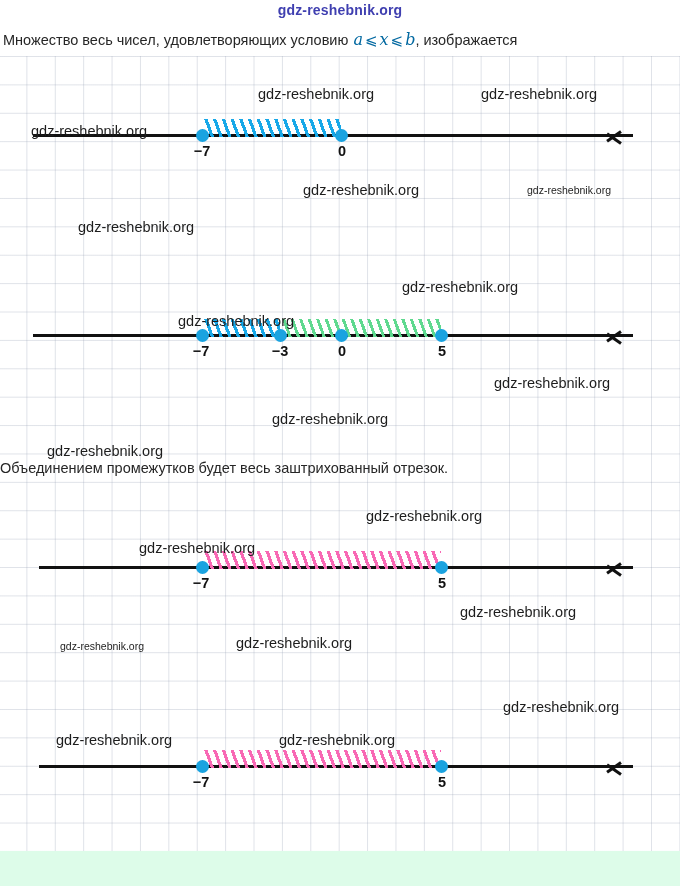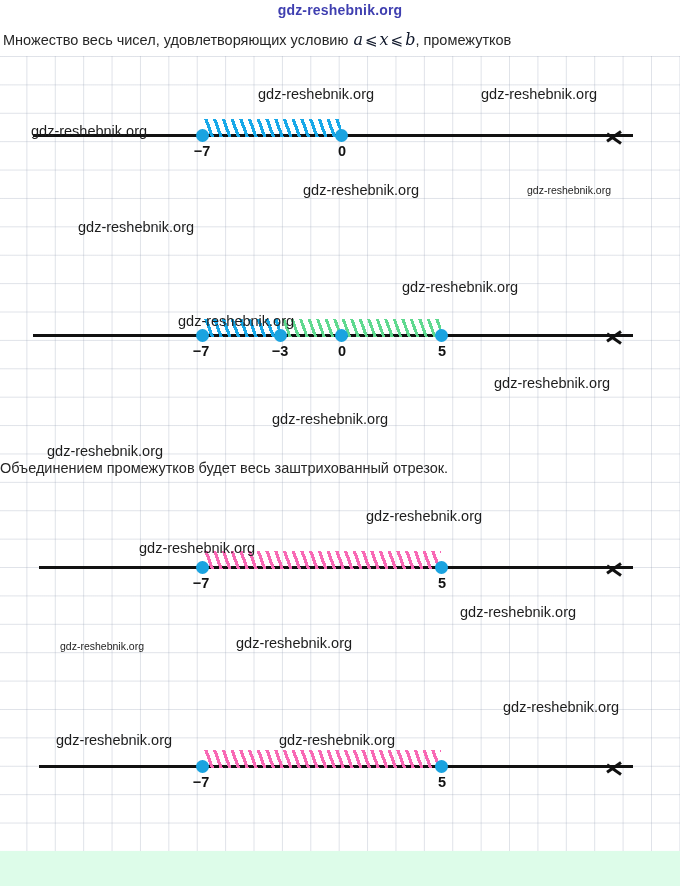--- a/index.html
+++ b/index.html
@@ -59,21 +59,21 @@
     width: 674px;
     font-size: 14.5px;
     color: #262626;
     white-space: nowrap;
     z-index: 4;
   }
   .math {
     font-family: "DejaVu Serif", serif;
     font-style: italic;
     font-size: 16px;
-    color: #0f172a;
+    color: #0369a1;
   }
   .math .op {
     font-style: normal;
     font-size: 15px;
     padding: 0 2px;
   }
 
   
   .mid-sentence {
     position: absolute;
@@ -170,21 +170,21 @@
   .wm.s11 { font-size: 10.5px; }
 </style>
 </head>
 <body>
 
 <div class="grid-bg"></div>
 <div class="bottom-strip"></div>
 
 <div class="top-watermark">gdz-reshebnik.org</div>
 
-<div class="header-line"><span>Множество весь чисел, удовлетворяющих условию</span><span class="math"> <span>a</span><span class="op">⩽</span><span>x</span><span class="op">⩽</span><span>b</span></span><span>, промежутков</span></div>
+<div class="header-line"><span>Множество весь чисел, удовлетворяющих условию</span><span class="math"> <span>a</span><span class="op">⩽</span><span>x</span><span class="op">⩽</span><span>b</span></span><span>, изображается</span></div>
 
 <div class="numline" style="top:110px">
   <div class="axis" style="left:33px; width:600px;"></div>
   <div class="arrowhead" style="left:621px;"></div>
   <div class="hatch blue" style="left:202px; width:139px;"></div>
   <div class="dot" style="left:202px;"></div>
   <div class="dot" style="left:341px;"></div>
   <div class="tick-label" style="left:202px;">−7</div>
   <div class="tick-label" style="left:342px;">0</div>
 </div>

